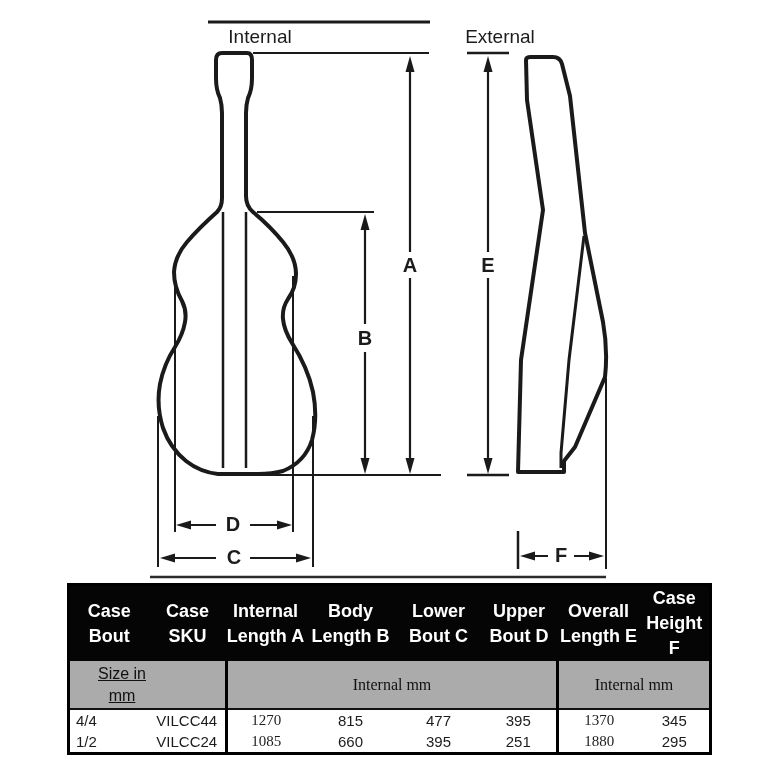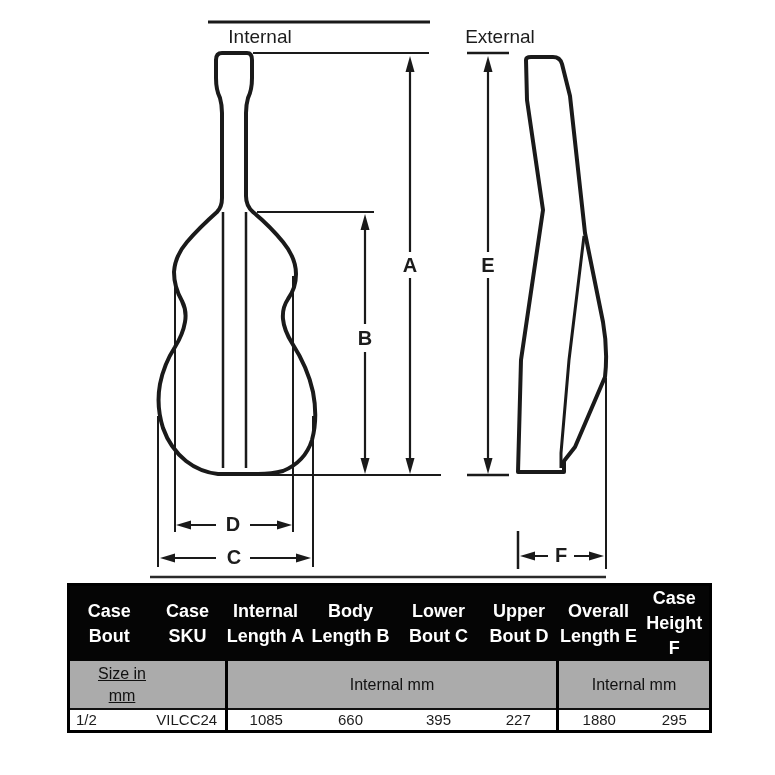--- a/index.html
+++ b/index.html
@@ -16,21 +16,21 @@
                 border-collapse:collapse; table-layout:fixed; }
   .spec-table { border:3px solid #000; }
   .hdr th { background:#050505; color:#fff; font-size:18px; font-weight:bold;
             height:65px; vertical-align:middle; text-align:center; padding:0; }
   .hdr th div { line-height:25px; }
   .sub td { background:#ababab; height:48px; color:#111;
             font-size:16px; text-align:center; vertical-align:middle;
             border-bottom:2px solid #111; }
   .sub td.size-cell div { line-height:22px; width:96px; text-align:center;
             margin-left:4px;text-decoration:underline; }
-  .gb { border-left:3px solid #000; }
+  .gb { border-left:3px solid #000;font-family:Liberation Serif, serif; }
   .data td { height:22px; font-size:15px; color:#1c1c1c; text-align:center;
              vertical-align:middle; background:#fff; }
   .data td:first-child { text-align:left; padding-left:6px; }
 
   
   .bottom-bar  { position:absolute; left:100px; top:769px; width:635px; height:6px;
                  background:#c3c3c3; border-radius:3px; }
   .bottom-mark { position:absolute; left:37px; top:768px; width:42px; height:4px;
                  background:#dedede; border-radius:2px; }
   .bottom-dot  { position:absolute; left:8px;  top:769px; width:14px; height:5px;
@@ -172,26 +172,36 @@
     <tbody>
       <tr class="sub">
         <td colspan="2" class="size-cell">
           <div>Size in</div>
           <div>mm</div>
           </td>
         <td colspan="4" class="gb">Internal mm</td>
         <td colspan="2" class="gb">Internal mm</td>
       </tr>
       <tr class="data">
+        <td>4/4</td>
+        <td>VILCC44</td>
+        <td class="gb">1270</td>
+        <td>815</td>
+        <td>477</td>
+        <td>395</td>
+        <td class="gb">1370</td>
+        <td>345</td>
+      </tr>
+      <tr class="data">
         <td>1/2</td>
         <td>VILCC24</td>
         <td class="gb">1085</td>
         <td>660</td>
         <td>395</td>
-        <td>227</td>
+        <td>251</td>
         <td class="gb">1880</td>
         <td>295</td>
       </tr>
     </tbody>
   </table>
 
   
   <div class="bottom-bar"></div>
   <div class="bottom-mark"></div>
   <div class="bottom-dot"></div>

